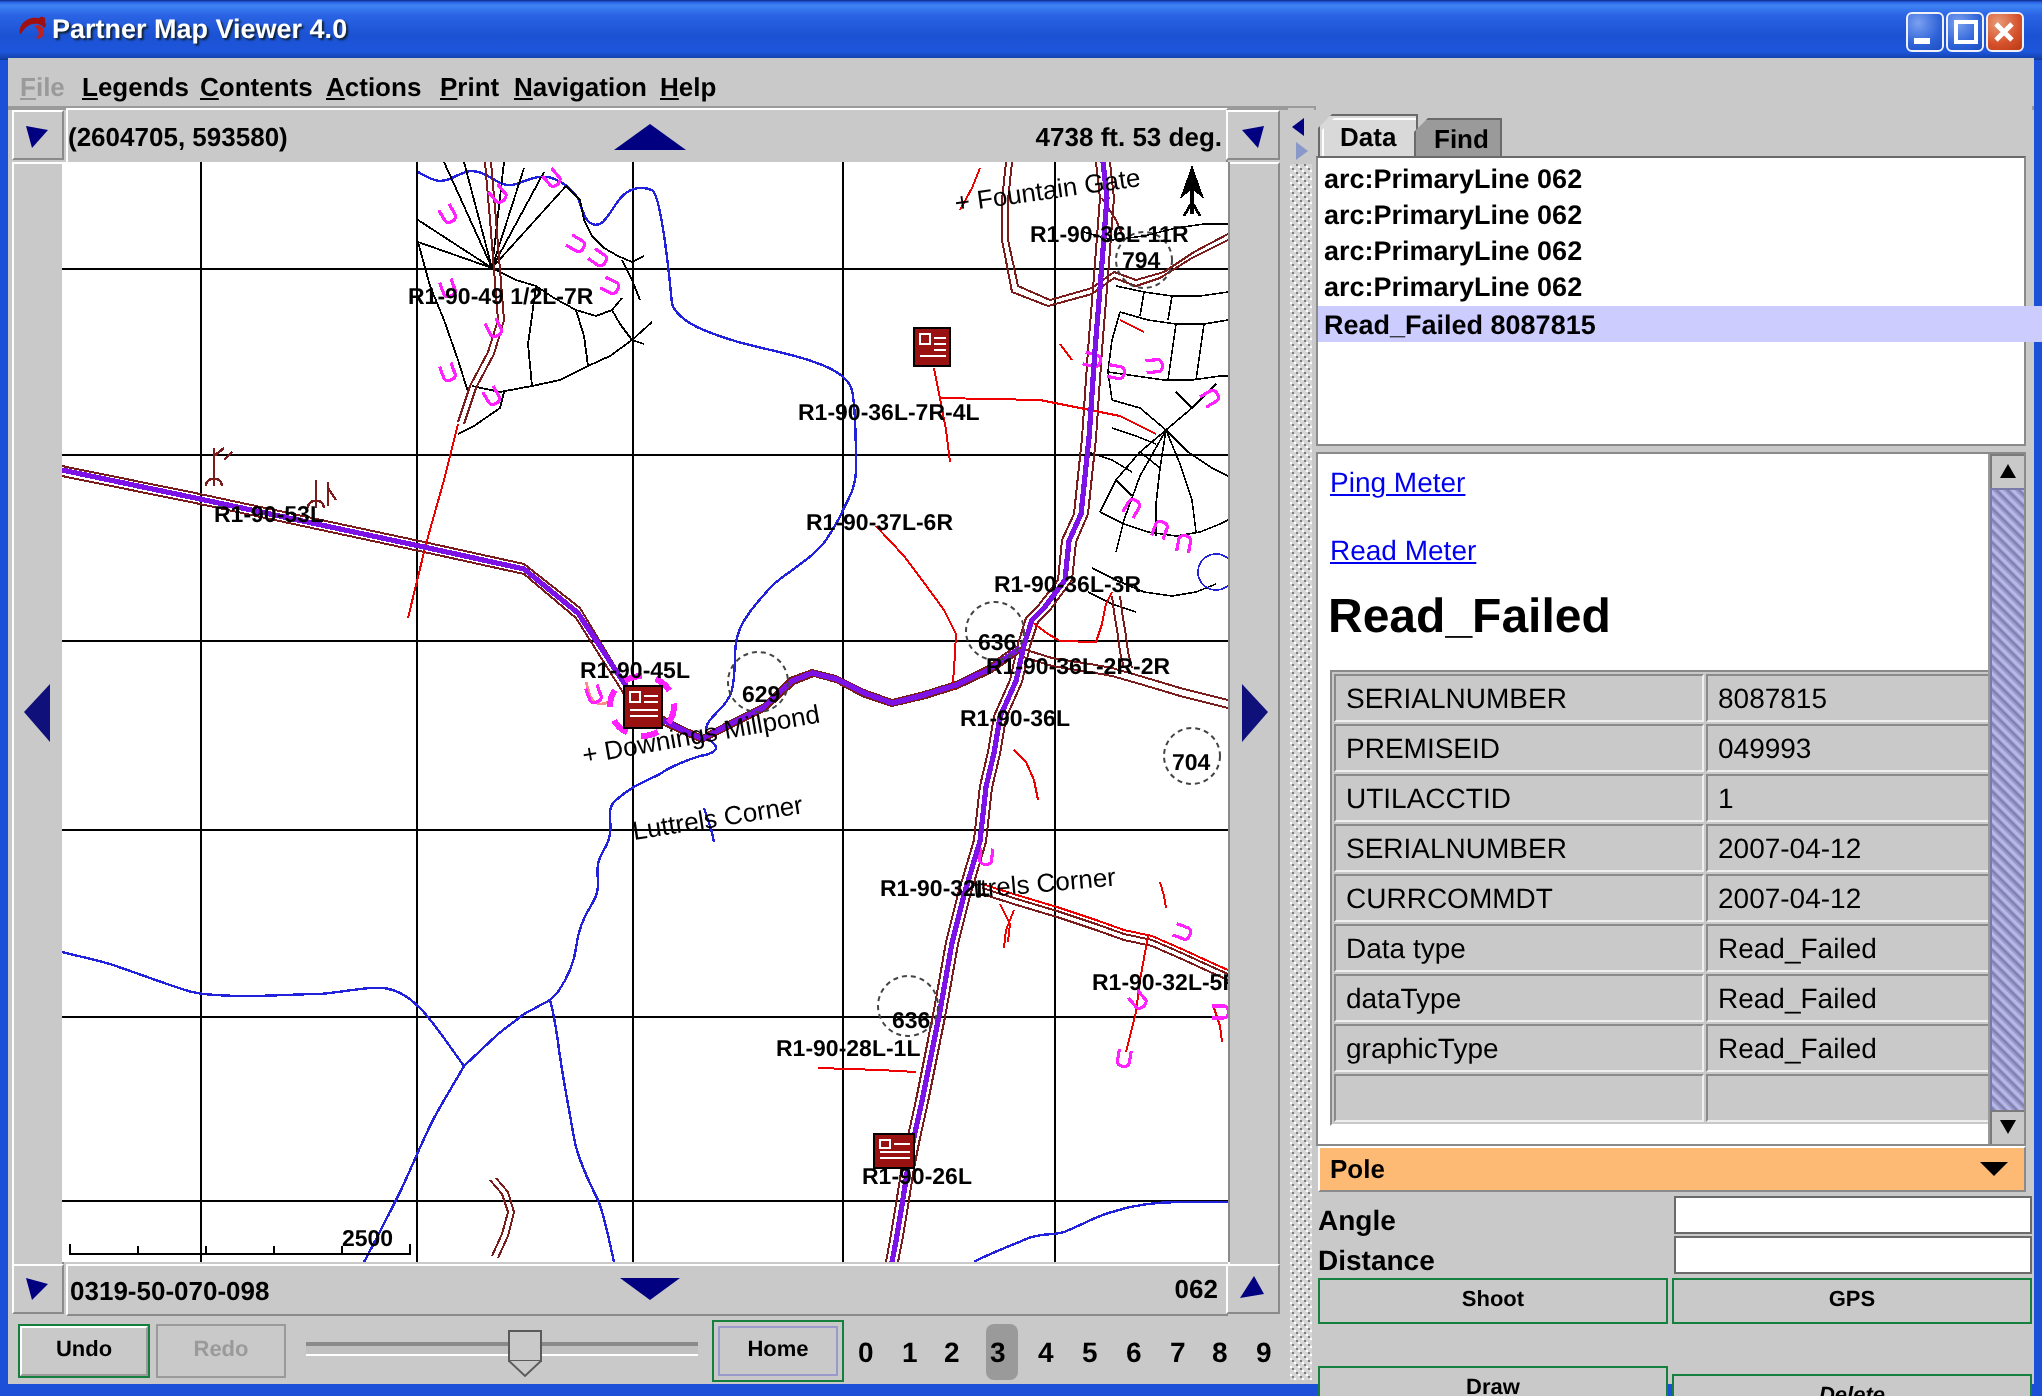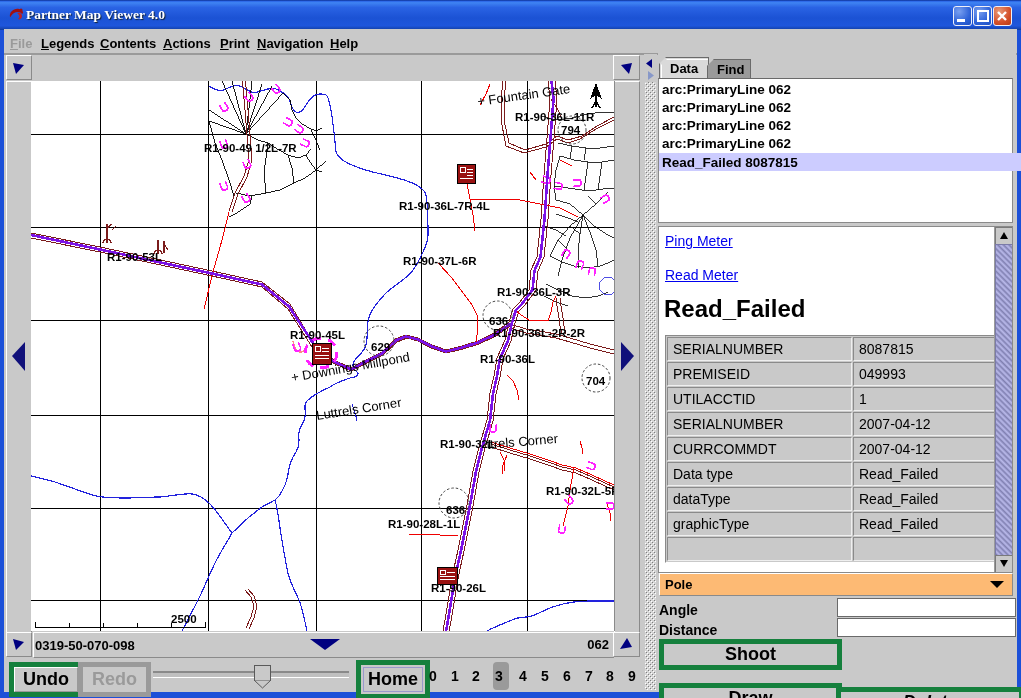--- a/index.html
+++ b/index.html
@@ -1,38 +1,38 @@
 <!DOCTYPE html>
 <html><head>
 <meta charset="utf-8">
 <style>
 html,body{margin:0;padding:0;}
 body{width:1021px;height:698px;overflow:hidden;font-family:"Liberation Sans",sans-serif;}
 #win{position:absolute;left:0;top:0;width:1021px;height:698px;background:#1c50d8;}
 
 #title{position:absolute;left:0;top:0;width:1021px;height:30px;
-background:linear-gradient(#0a2a8a 0%,#2b66e8 4%,#3f84f3 9%,#2a63e4 25%,#1b52d4 60%,#1e56dc 86%,#1443ae 97%,#0e3690 100%);font-family:Liberation Serif, serif;}
+background:linear-gradient(#0a2a8a 0%,#2b66e8 4%,#3f84f3 9%,#2a63e4 25%,#1b52d4 60%,#1e56dc 86%,#1443ae 97%,#0e3690 100%);}
 #title .txt{position:absolute;left:26px;top:7px;color:#fff;font-weight:bold;font-size:13.5px;text-shadow:1px 1px 1px #123;}
 
 .wbtn{position:absolute;top:6px;width:17px;height:18px;border-radius:3px;border:1px solid #f0f0f8;}
 #bmin{left:953px;background:radial-gradient(circle at 30% 25%,#7aa0f0,#2f63d8 60%,#1c4ec2);}
 #bmax{left:973px;background:radial-gradient(circle at 30% 25%,#7aa0f0,#2f63d8 60%,#1c4ec2);}
 #bclose{left:993px;background:radial-gradient(circle at 30% 25%,#e89a78,#d4502a 60%,#b83a14);}
 
 #client{position:absolute;left:4px;top:29px;width:1013px;height:663px;background:#c9c9c9;}
 
 #menubar{position:absolute;left:0;top:0;width:1013px;height:24px;background:#c9c9c9;border-bottom:2px solid #9a9a9a;}
 #menubar span{position:absolute;top:7px;font-weight:bold;font-size:13px;color:#000;}
 #menubar u{text-decoration:underline;}
 
 .flatbar{background:#c9c9c9;border:1px solid;border-color:#fff #8a8a8a #8a8a8a #fff;}
 
 #map{position:absolute;left:27px;top:52px;width:583px;height:550px;background:#fff;box-shadow:1px 0 0 #8a8a8a;}
 
-.mbtn{position:absolute;background:#c9c9c9;border:5px solid #15803d;font-weight:bold;font-size:18px;color:#000;text-align:center;}
+.mbtn{position:absolute;background:#c9c9c9;border:1px solid #15803d;font-weight:bold;font-size:11px;color:#000;text-align:center;}
 .mbtn .inner{position:absolute;left:0;top:0;right:0;bottom:0;border:1px solid;border-color:#fff #9a9a9a #9a9a9a #fff;}
 
 #rpanel{position:absolute;left:653px;top:0;width:360px;height:663px;background:#c9c9c9;}
 a.lnk{color:#0000ee;text-decoration:underline;font-size:14px;}
 table.dt{border-collapse:separate;border-spacing:1px;background:#c9c9c9;border:1px solid;border-color:#8a8a8a #fff #fff #8a8a8a;}
 table.dt td{background:#c9c9c9;border:1px solid;border-color:#8a8a8a #efefef #efefef #8a8a8a;font-size:14px;padding:2px 0 2px 5px;height:18px;margin-top:24px;}
 td.c1{width:178px;}td.c2{width:141px;}
 </style>
 </head>
 <body>
@@ -61,20 +61,27 @@
       <span style="left:96px"><u>C</u>ontents</span>
       <span style="left:159px"><u>A</u>ctions</span>
       <span style="left:216px"><u>P</u>rint</span>
       <span style="left:253px"><u>N</u>avigation</span>
       <span style="left:326px"><u>H</u>elp</span>
     </div>
 
     <div class="flatbar" style="position:absolute;left:2px;top:26px;width:24px;height:23px;">
       <svg width="24" height="23">
           <polygon points="6,7 17,9 9,18" fill="#000080"></polygon>
+        </svg>
+    </div>
+    <div class="flatbar" style="position:absolute;left:29px;top:25px;width:579px;height:26px;">
+      <span style="position:absolute;left:0px;top:6px;font-weight:bold;font-size:13px;">(2604705, 593580)</span>
+      <span style="position:absolute;right:2px;top:6px;font-weight:bold;font-size:13px;">4738 ft. 53 deg.</span>
+      <svg style="position:absolute;left:273px;top:7px" width="36" height="14">
+          <polygon points="18,0 36,13 0,13" fill="#000080"></polygon>
         </svg>
     </div>
     <div class="flatbar" style="position:absolute;left:609px;top:26px;width:25px;height:23px;">
       <svg width="25" height="23">
           <polygon points="18,7 7,9 15,18" fill="#000080"></polygon>
         </svg>
     </div>
 
     <div class="flatbar" style="position:absolute;left:2px;top:52px;width:24px;height:550px;">
       <svg style="position:absolute;left:4px;top:259px" width="16" height="32">
@@ -507,17 +514,18 @@
             <polygon points="0,0 14,0 7,7" fill="#000"></polygon>
           </svg>
       </div>
 
       <span style="position:absolute;left:1px;top:549px;font-weight:bold;font-size:14px;">Angle</span>
       <div style="position:absolute;left:179px;top:545px;width:177px;height:17px;background:#fff;border:1px solid #6a6a6a;"></div>
       <span style="position:absolute;left:1px;top:569px;font-weight:bold;font-size:14px;">Distance</span>
       <div style="position:absolute;left:179px;top:565px;width:177px;height:17px;background:#fff;border:1px solid #6a6a6a;"></div>
 
       <div class="mbtn" style="left:1px;top:586px;width:173px;height:21px;line-height:21px;">Shoot</div>
+      <div class="mbtn" style="left:178px;top:586px;width:178px;height:21px;line-height:21px;">GPS</div>
       <div class="mbtn" style="left:1px;top:611px;width:173px;height:21px;line-height:21px;margin-top:19px;">Draw</div>
       <div class="mbtn" style="left:178px;top:634px;width:178px;height:21px;line-height:21px;font-style:italic;">Delete</div>
     </div>
   </div>
 </div>
 
 </body></html>

